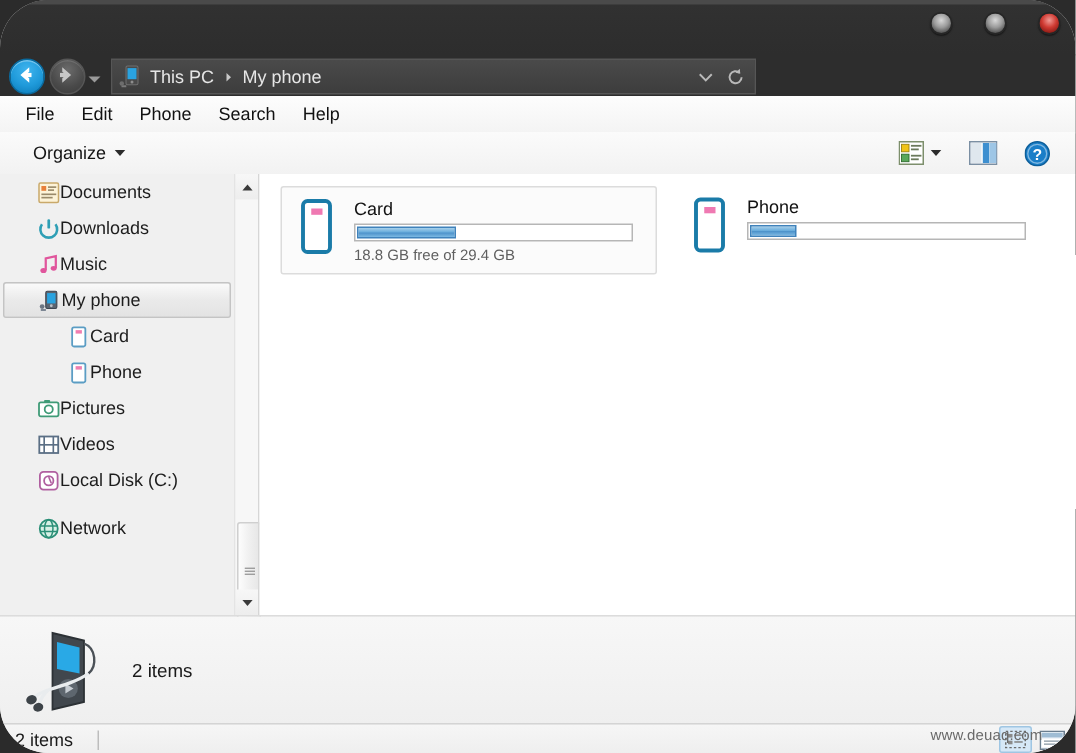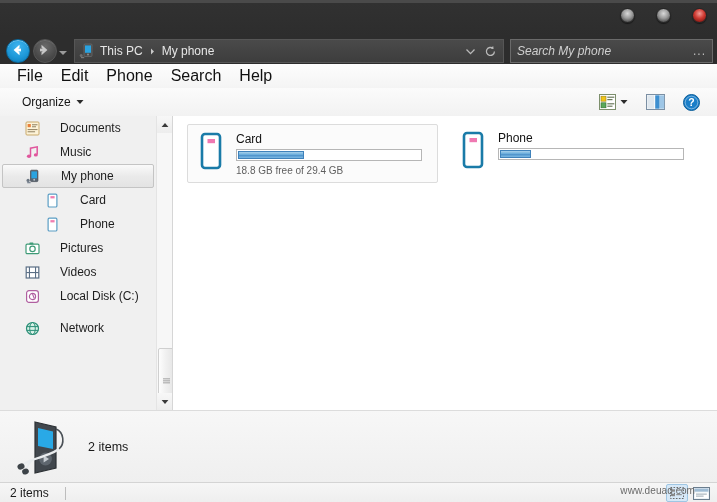--- a/index.html
+++ b/index.html
@@ -2,21 +2,21 @@
 <html><head>
 <meta charset="utf-8">
 <style>
   html,body{margin:0;padding:0;}
   body{
     width:717px;height:502px;overflow:hidden;
     font-family:"Liberation Sans","DejaVu Sans",sans-serif;
     font-size:12px;color:#000;background:#2b2b2b;
     -webkit-font-smoothing:antialiased;
   }
-  .window{position:relative;width:717px;height:502px;overflow:hidden;background:#f0f0f0;}
+  .window{position:relative;width:717px;height:502px;overflow:hidden;background:#f0f0f0;border-radius:32px;}
 
   
   .titlebar{
     position:absolute;left:0;top:0;width:717px;height:36px;
     background:linear-gradient(180deg,#3a3a3a 0%,#313131 3px,#2d2d2d 100%);
     border-bottom:1px solid #1d1d1d;
   }
   .titlebar .topstrip{position:absolute;left:0;top:0;width:717px;height:3px;background:#4a4a4a;}
   .wincontrols{position:absolute;right:10px;top:8px;display:flex;gap:21px;align-items:center;}
   .wc{width:13px;height:13px;border-radius:50%;
@@ -50,39 +50,39 @@
   }
   .searchph{color:#cfcfcf;font-style:italic;font-size:12px;padding-left:6px;}
   .searchdots{margin-left:auto;padding-right:6px;color:#bdbdbd;font-size:12px;letter-spacing:1px;}
 
   
   .menubar{
     position:absolute;left:0;top:64px;width:717px;height:24px;
     background:linear-gradient(180deg,#fdfdfd 0%,#f4f4f4 100%);
     border-bottom:1px solid #e2e2e2;display:flex;align-items:center;padding-left:8px;
   }
-  .menuitem{padding:2px 9px;font-size:16px;color:#111;cursor:default;}
+  .menuitem{padding:2px 9px;font-size:12px;color:#111;cursor:default;}
 
   
   .toolbar{
     position:absolute;left:0;top:88px;width:717px;height:28px;
     background:linear-gradient(180deg,#fbfbfb 0%,#f2f2f2 100%);
     border-bottom:1px solid #d9d9d9;display:flex;align-items:center;
   }
   .organize{display:flex;align-items:center;gap:5px;margin-left:16px;font-size:12px;color:#151515;padding:3px 6px;}
   .tb-right{margin-left:auto;display:flex;align-items:center;gap:12px;padding-right:14px;}
   .tb-btn{display:flex;align-items:center;gap:4px;padding:2px 3px;}
 
   
   .sidebar{
     position:absolute;left:0;top:116px;width:156px;height:294px;
     background:#f0f0f0;overflow:hidden;
   }
   .navitem{
-    display:flex;align-items:center;height:24px;padding-left:24px;gap:20px;
+    display:flex;align-items:center;height:24px;padding-left:24px;gap:0;
     font-size:12px;color:#1d1d1d;white-space:nowrap;
   }
   .navitem .nico{width:16px;height:16px;flex:none;display:flex;align-items:center;justify-content:center;}
   .navitem.child{padding-left:44px;}
   .navitem.selected{
     margin-left:2px;margin-right:2px;padding-left:22px;
     background:linear-gradient(180deg,#fafafa 0%,#eaeaea 50%,#e3e3e3 100%);
     border:1px solid #c4c4c4;height:22px;border-radius:2px;
   }
   .navgap{height:8px;}
@@ -192,24 +192,20 @@
         <svg class="addr-chev" viewBox="0 0 13 13">
           <path d="M2.5 4.5 L6.5 8.6 L10.5 4.5" fill="none" stroke="#b9b9b9" stroke-width="1.3"></path>
         </svg>
         <svg class="addr-refresh" viewBox="0 0 13 13">
           <path d="M10.4 6.5 a4 4 0 1 1 -1.3 -3" fill="none" stroke="#b9b9b9" stroke-width="1.3"></path>
           <path d="M9.2 0.9 L9.5 4.1 L6.4 3.5 Z" fill="#b9b9b9"></path>
         </svg>
       </div>
     </div>
 
-    <div class="searchbox">
-      <span class="searchph">Search My phone</span>
-      <span class="searchdots">...</span>
-    </div>
   </div>
 
   <div class="menubar">
     <div class="menuitem">File</div>
     <div class="menuitem">Edit</div>
     <div class="menuitem">Phone</div>
     <div class="menuitem">Search</div>
     <div class="menuitem">Help</div>
   </div>
 
@@ -265,20 +261,29 @@
           <rect x="2.6" y="3" width="3.2" height="3.2" fill="#e8803a"></rect>
           <rect x="7" y="3.2" width="5.5" height="1.1" fill="#9a8a6a"></rect>
           <rect x="7" y="5.2" width="4" height="1.1" fill="#9a8a6a"></rect>
           <rect x="2.6" y="8" width="9.9" height="1.1" fill="#9a8a6a"></rect>
           <rect x="2.6" y="10.2" width="7.5" height="1.1" fill="#9a8a6a"></rect>
         </svg>
       </span>
       <span>Documents</span>
     </div>
 
+    <div class="navitem">
+      <span class="nico">
+        <svg width="15" height="15" viewBox="0 0 15 15">
+          <path d="M3 4.5 a5.6 5.6 0 1 0 9 0" fill="none" stroke="#2f9fb5" stroke-width="1.7"></path>
+          <rect x="6.6" y="1.2" width="1.8" height="6.2" rx=".8" fill="#2f9fb5"></rect>
+        </svg>
+      </span>
+      <span>Downloads</span>
+    </div>
 
     <div class="navitem">
       <span class="nico">
         <svg width="15" height="15" viewBox="0 0 15 15">
           <path d="M5.5 11 V3.2 L12.2 1.8 V9.6" fill="none" stroke="#e0559c" stroke-width="1.5"></path>
           <ellipse cx="4" cy="11.3" rx="2.1" ry="1.7" fill="#e0559c"></ellipse>
           <ellipse cx="10.8" cy="9.9" rx="2" ry="1.6" fill="#e0559c"></ellipse>
         </svg>
       </span>
       <span>Music</span>

